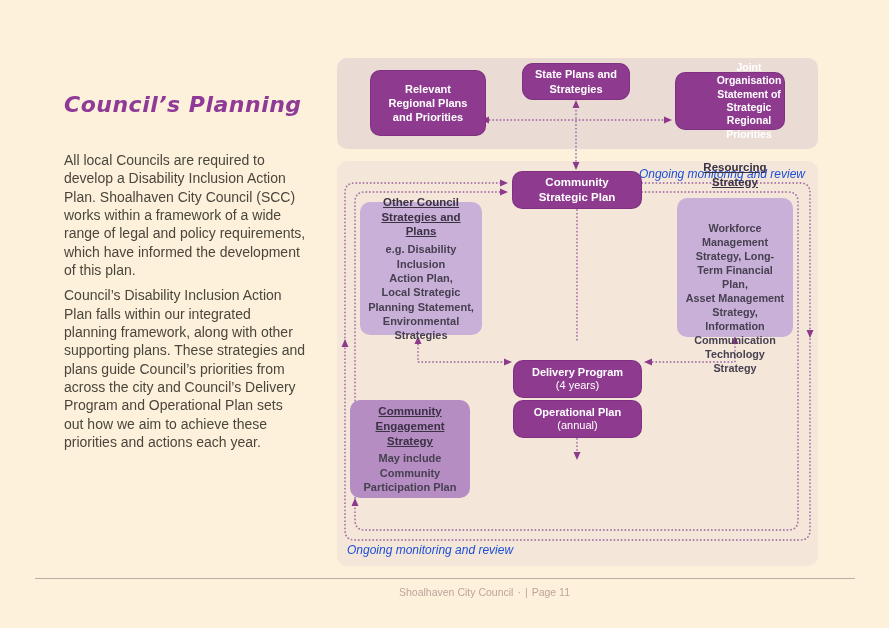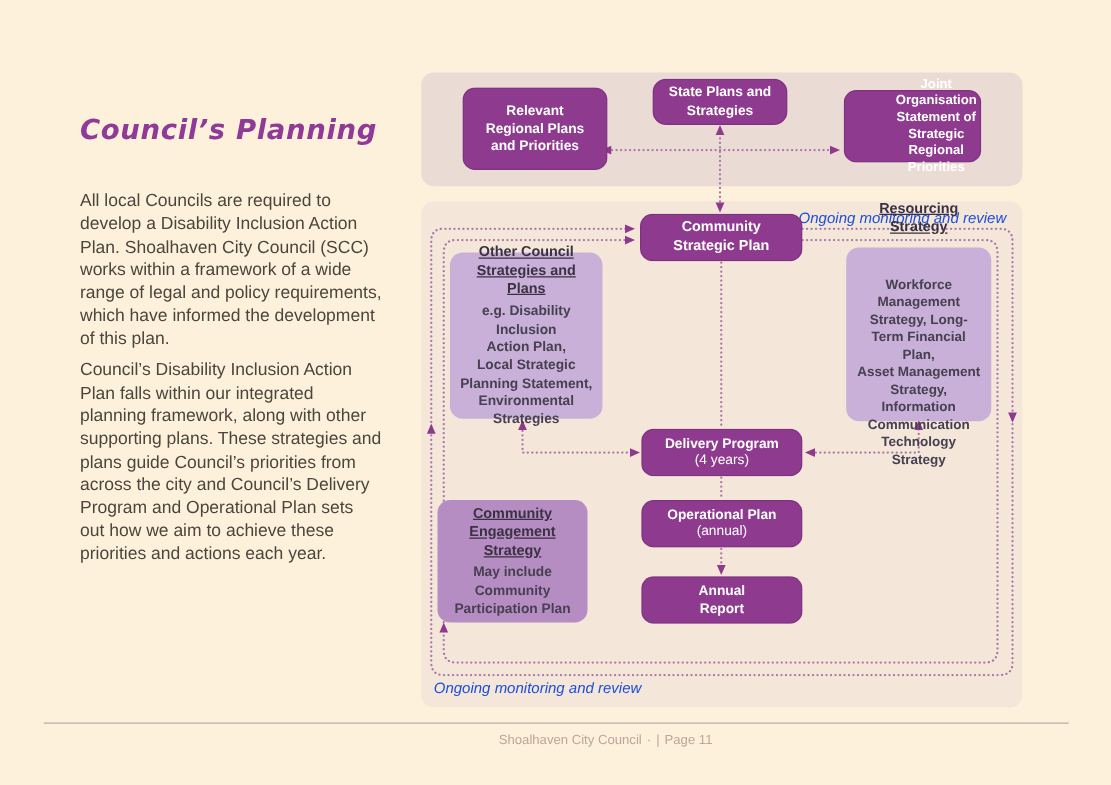--- a/index.html
+++ b/index.html
@@ -50,21 +50,21 @@
   
   .b-regional{left:370px; top:70px;  width:116px; height:66px;}
   .b-state   {left:522px; top:63px;  width:108px; height:37px;border-radius:11px;}
   .b-joint   {left:675px; top:72px;  width:110px; height:58px;padding-left:44px;}
   .b-joint .bt{font-size:10.5px;}
   .b-csp     {left:512px; top:171px; width:130px; height:38px;}
   .b-csp .bt {font-size:11.5px;}
   .b-other   {left:360px; top:202px; width:122px; height:133px;}
   .b-resrc   {left:677px; top:198px; width:116px; height:139px;gap:29px;}
   .b-resrc .bb{margin-top:2px; font-size:10.8px;}
-  .b-deliv   {left:513px; top:343px; width:129px; height:38px;}
+  .b-deliv   {left:513px; top:360px; width:129px; height:38px;}
   .b-oper    {left:513px; top:400px; width:129px; height:38px;text-align:right;}
   .b-annual  {left:513px; top:461px; width:129px; height:38px;}
   .b-ces     {left:350px; top:400px; width:120px; height:98px;}
   
   .monitor{
     position:absolute; font-style:italic; font-size:12px; color:#1d4ed8;
   }
   .monitor.top{left:615px; top:167px; width:190px; text-align:right;}
   .monitor.bottom{left:347px; top:543px; width:220px; text-align:left;}
   
@@ -175,24 +175,20 @@
 Technology Strategy</div>
   </div>
   <div class="dbox b-deliv">
     <div class="bt">Delivery Program</div>
     <div class="bs">(4 years)</div>
   </div>
   <div class="dbox b-oper">
     <div class="bt">Operational Plan</div>
     <div class="bs">(annual)</div>
   </div>
-  <div class="dbox b-annual">
-    <div class="bt">Annual
-Report</div>
-  </div>
   <div class="lbox alt b-ces">
     <div class="bt">Community
 Engagement
 Strategy</div>
     <div class="bb">May include
 Community
 Participation Plan</div>
   </div>
 
   <div class="rule"></div>

